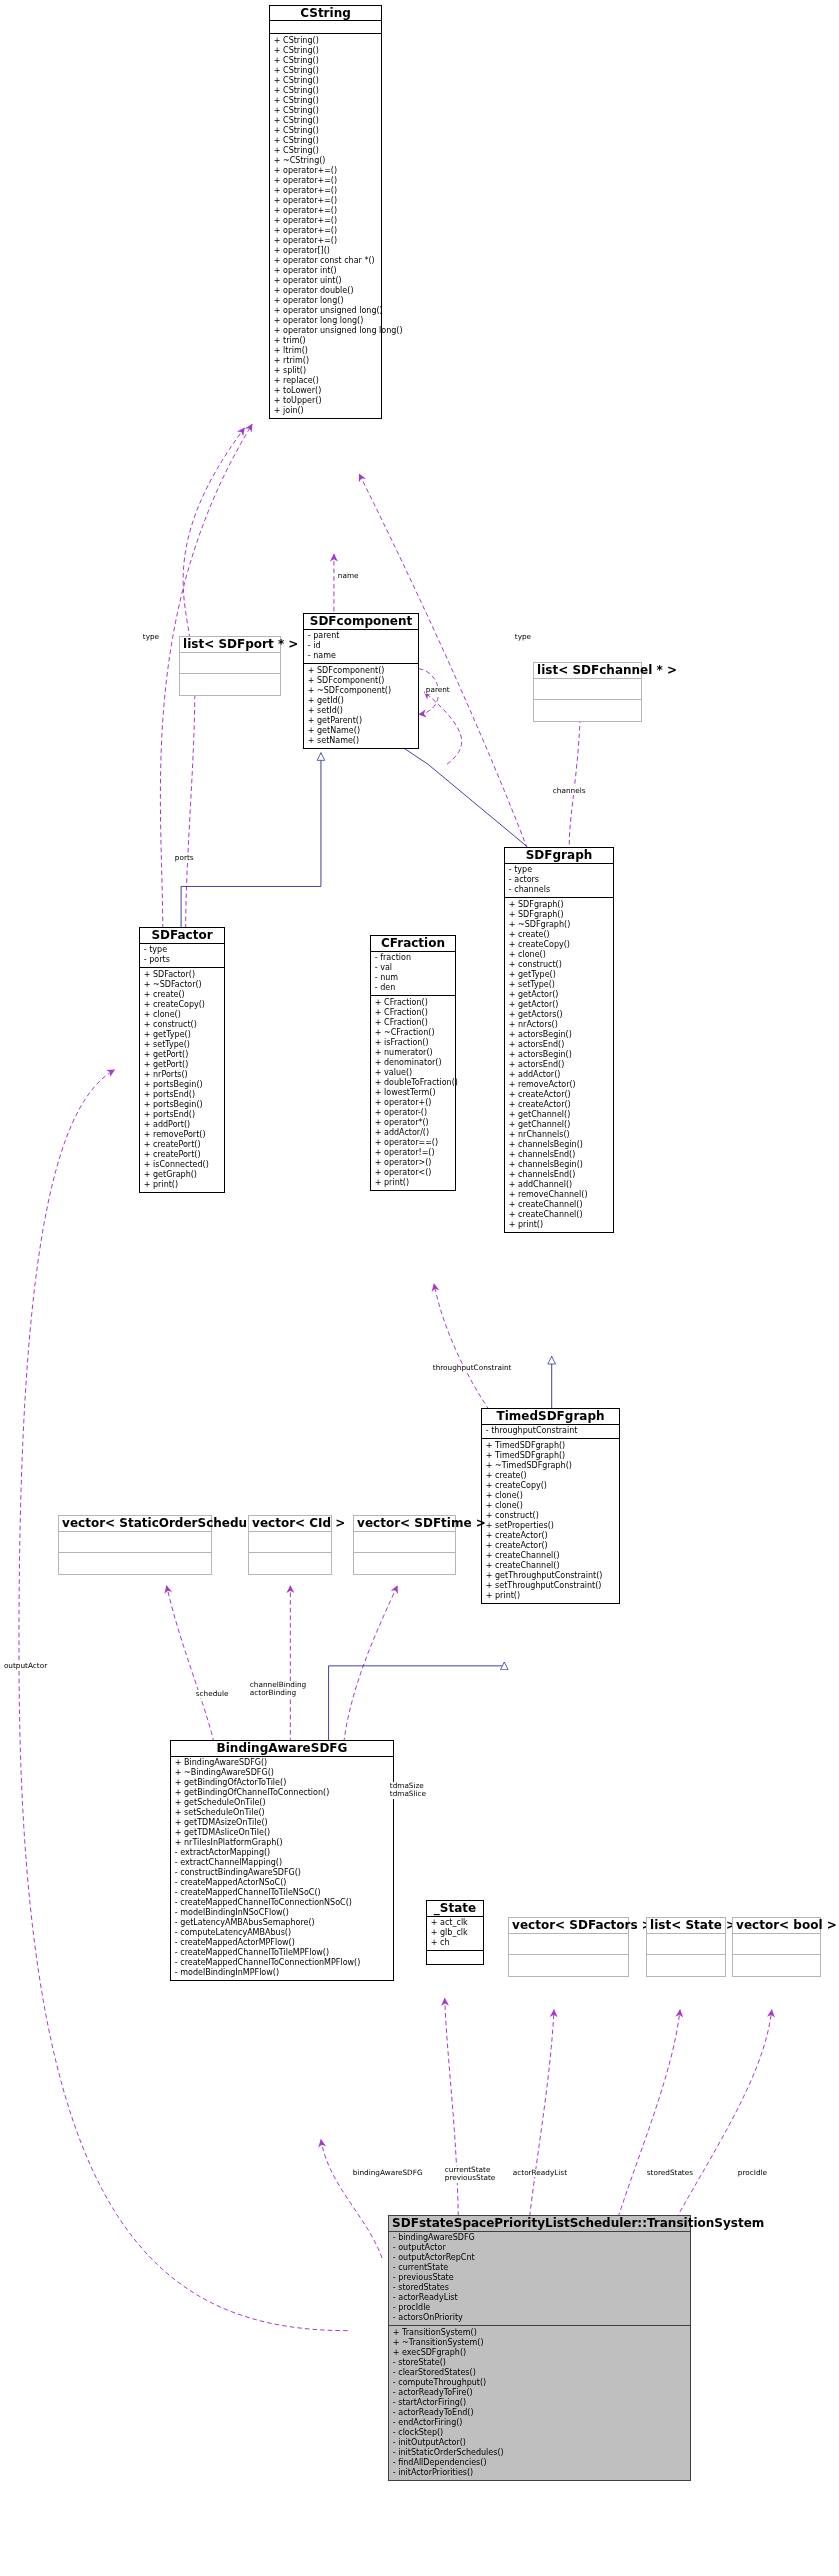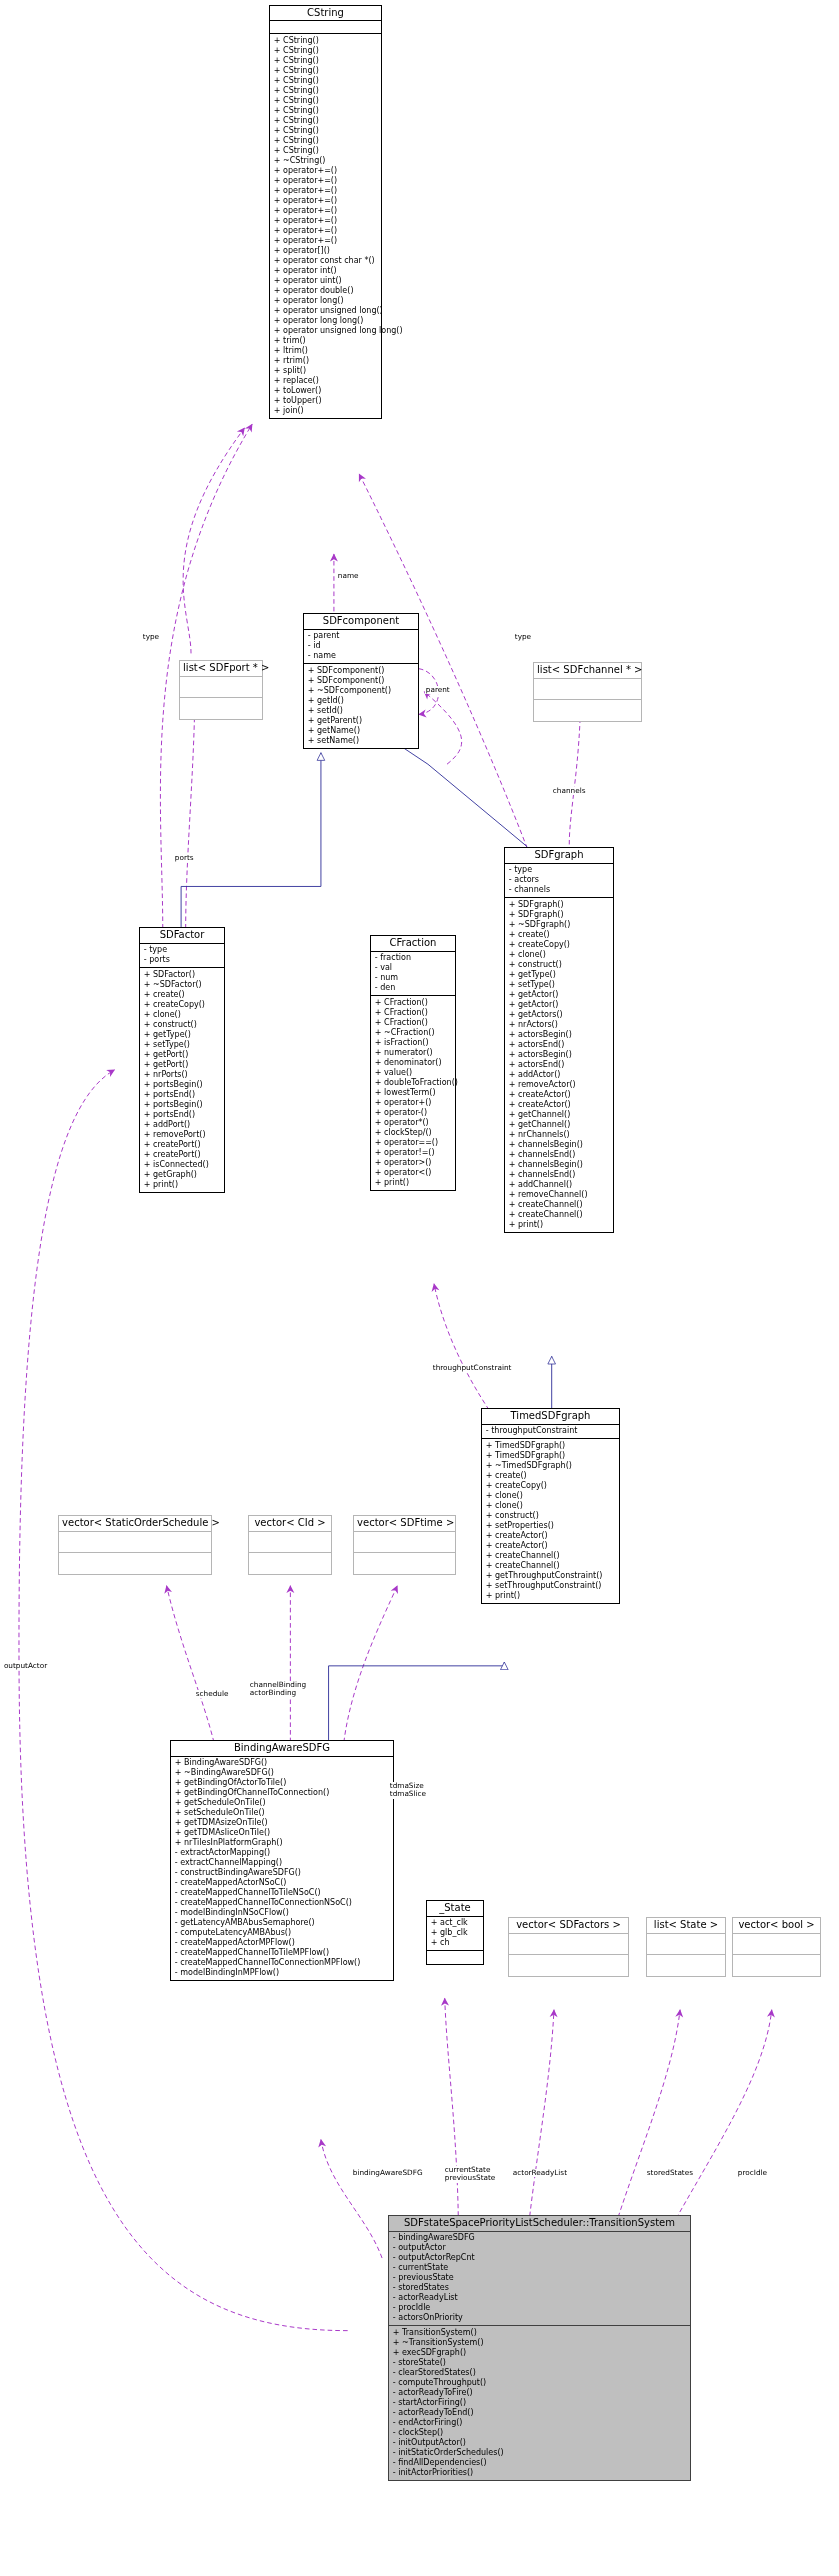--- a/index.html
+++ b/index.html
@@ -34,23 +34,24 @@
     line-height: 10px;
     color: #000000;
   }
   .uml.solid    { border-color: #000000; }
   .uml.light    { border: 0.8px solid #b5b5b5; }
   .uml.filled   { background: #bfbfbf; border: 0.8px solid #404040; }
 
   .uml .title {
     text-align: center;
     padding: 2.3px 3.1px 2.3px 3.1px;
-    font-size: 10px;
+    font-size: 12px;
     white-space: nowrap;
     border-bottom: 0.8px solid #000000;
+    font-weight: bold;
   }
   .uml.light .title { border-bottom: 0.8px solid #b5b5b5; }
   .uml.filled .title { border-bottom: 0.8px solid #404040; }
 
   .uml .attrs {
     padding: 1.5px 3.1px 2.3px 3.8px;
     border-bottom: 0.8px solid #000000;
     min-height: 8.4px;
   }
   .uml.light .attrs { border-bottom: 0.8px solid #b5b5b5; min-height: 17px; }
@@ -202,21 +203,21 @@
         <div class="row">+ SDFcomponent()</div>
         <div class="row">+ ~SDFcomponent()</div>
         <div class="row">+ getId()</div>
         <div class="row">+ setId()</div>
         <div class="row">+ getParent()</div>
         <div class="row">+ getName()</div>
         <div class="row">+ setName()</div>
       </div>
   </div>
 
-  <div class="uml light" style="left:179px; top:660px; width:84px;">
+  <div class="uml light" style="left:179px; top:636px; width:102px;">
     <div class="title">list&lt; SDFport * &gt;</div>
     <div class="attrs"></div>
     <div class="ops"></div>
   </div>
 
   <div class="uml light" style="left:533px; top:662px; width:109px;">
     <div class="title">list&lt; SDFchannel * &gt;</div>
     <div class="attrs"></div>
     <div class="ops"></div>
   </div>
@@ -312,21 +313,21 @@
         <div class="row">+ ~CFraction()</div>
         <div class="row">+ isFraction()</div>
         <div class="row">+ numerator()</div>
         <div class="row">+ denominator()</div>
         <div class="row">+ value()</div>
         <div class="row">+ doubleToFraction()</div>
         <div class="row">+ lowestTerm()</div>
         <div class="row">+ operator+()</div>
         <div class="row">+ operator-()</div>
         <div class="row">+ operator*()</div>
-        <div class="row">+ clockStep/()</div>
+        <div class="row">+ addActor/()</div>
         <div class="row">+ operator==()</div>
         <div class="row">+ operator!=()</div>
         <div class="row">+ operator&gt;()</div>
         <div class="row">+ operator&lt;()</div>
         <div class="row">+ print()</div>
       </div>
   </div>
 
   <div class="uml solid" style="left:481px; top:1408px; width:139px;">
     <div class="title">TimedSDFgraph</div>

